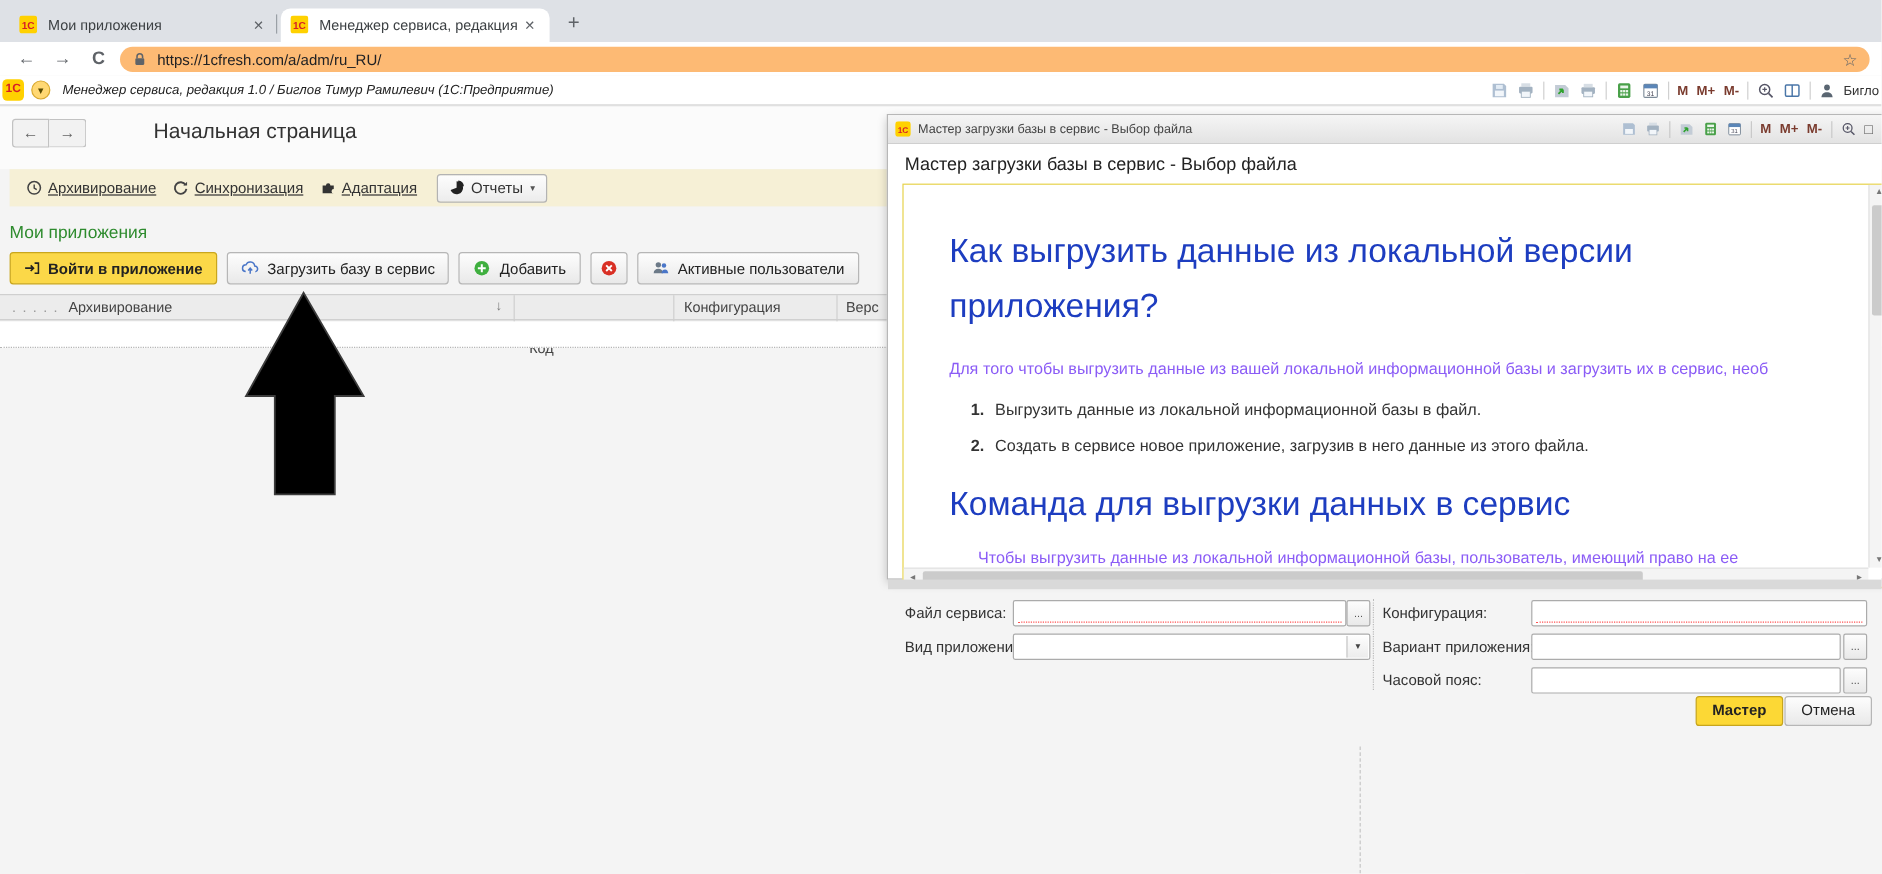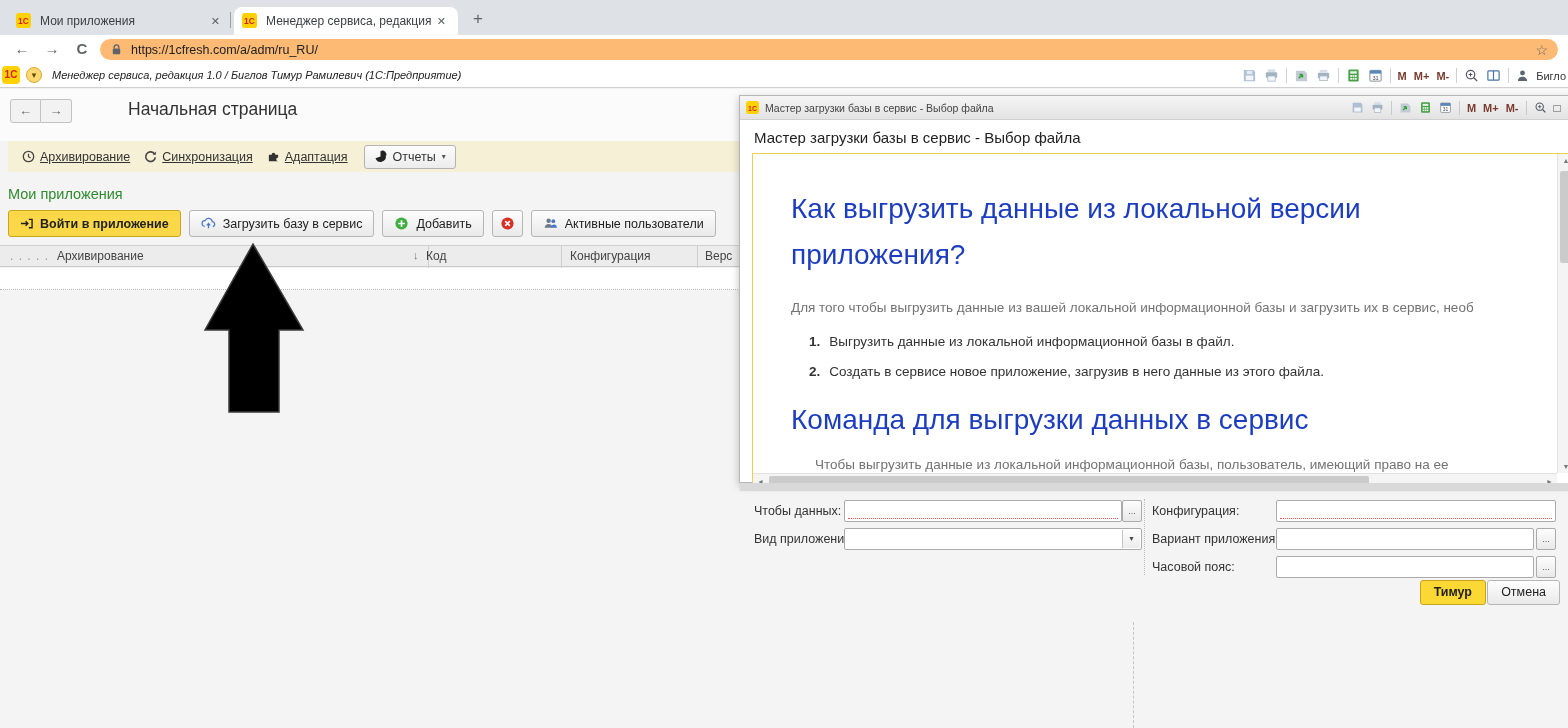--- a/index.html
+++ b/index.html
@@ -71,21 +71,21 @@
   .dlg-icons .sep { width:1px; height:14px; background:#c9c9c9; }
   .dlg-x { font-size:11px; color:#555; }
   .dlg-max { font-size:12px; color:#555; }
   .dlg-heading { position:absolute; left:14px; top:33px; font-size:15px; color:#222; }
 
   .docbox { position:absolute; left:12px; top:57px; width:822px; height:337px; border:1px solid #e7d34b; background:#fff; overflow:hidden; }
   .doc-inner { position:absolute; left:0; top:0; right:16px; bottom:16px; overflow:hidden; }
   .doc-h { font-size:28px; color:#1d3dc0; line-height:46px; }
   .doc-h.h1 { position:absolute; left:38px; top:32px; width:720px; }
   .doc-h.h2 { position:absolute; left:38px; top:243px; width:760px; white-space:nowrap; }
-  .doc-p { position:absolute; left:38px; font-size:13.5px; color:#737373; white-space:nowrap; }
+  .doc-p { position:absolute; left:38px; font-size:13.5px; color:#8b5cf6; white-space:nowrap; }
   .doc-p.p1 { top:146px; right:0; overflow:hidden; }
   .doc-p.p2 { top:303px; right:0; overflow:hidden;margin-left:24px; }
   .doc-li { position:absolute; left:56px; font-size:13.5px; color:#333; white-space:nowrap; }
   .doc-li .n { font-weight:bold; margin-right:9px; }
   .vscroll { position:absolute; right:0; top:0; bottom:16px; width:16px; background:#f4f4f4; border-left:1px solid #e2e2e2; }
   .vscroll .arr { position:absolute; left:0; width:16px; text-align:center; font-size:7px; color:#777; }
   .vscroll .thumb { position:absolute; left:2px; top:17px; width:12px; height:92px; background:#cbcbcb; border-radius:2px; }
   .hscroll { position:absolute; left:0; right:16px; bottom:0; height:16px; background:#f4f4f4; border-top:1px solid #e2e2e2; }
   .hscroll .arr { position:absolute; top:0; height:16px; line-height:16px; font-size:7px; color:#777; }
   .hscroll .thumb { position:absolute; left:16px; top:2px; width:600px; height:12px; background:#cbcbcb; border-radius:2px; }
@@ -328,21 +328,21 @@
           </span>
         <span>Активные пользователи</span>
       </div>
     </div>
 
     <div class="thead">
       <span class="c" style="left:10px; color:#999; letter-spacing:1px;">. . . . .</span>
       <span class="c" style="left:57px;">Архивирование</span>
       <span class="c" style="left:413px; color:#777; font-size:11px;">↓</span>
       <span class="vsep" style="left:428px;"></span>
-      <span class="c" style="left:426px;">Код</span>
+      <span class="c" style="left:441px;margin-top:34px;">Код</span>
       <span class="vsep" style="left:561px;"></span>
       <span class="c" style="left:570px;">Конфигурация</span>
       <span class="vsep" style="left:697px;"></span>
       <span class="c" style="left:705px;">Верс</span>
     </div>
     <div class="trow"></div>
 
     <svg class="annotation-arrow" width="102" height="172" viewBox="0 0 102 172">
       <polygon points="50,2 2,88 26,88 26,170 76,170 76,88 100,88" fill="#000" stroke="#3c3c3c" stroke-width="1.5"></polygon>
     </svg>
@@ -433,21 +433,21 @@
         <div class="thumb"></div>
         <span class="arr" style="bottom:3px;">▼</span>
       </div>
       <div class="hscroll">
         <span class="arr" style="left:4px;">◄</span>
         <div class="thumb"></div>
         <span class="arr" style="right:4px;">►</span>
       </div>
     </div>
 
-    <span class="fld-label" style="left:14px; top:408px;">Чтобы данных:</span>
+    <span class="fld-label" style="left:14px; top:408px;">Файл сервиса:</span>
     <div class="inp req" style="left:104px; top:404px; width:278px;"><input style=""></div>
     <div class="sq-btn" style="left:382px; top:404px;">...</div>
 
     <span class="fld-label" style="left:14px; top:436px;">Вид приложения:</span>
     <div class="inp" style="left:104px; top:432px; width:298px;">
       <input style="">
       <span class="combo-caret">▾</span>
     </div>
 
     <div class="form-divider"></div>
@@ -456,19 +456,19 @@
     <div class="inp req" style="left:536px; top:404px; width:280px;"><input style=""></div>
 
     <span class="fld-label" style="left:412px; top:436px;">Вариант приложения:</span>
     <div class="inp" style="left:536px; top:432px; width:258px;"><input style=""></div>
     <div class="sq-btn" style="left:796px; top:432px;">...</div>
 
     <span class="fld-label" style="left:412px; top:464px;">Часовой пояс:</span>
     <div class="inp" style="left:536px; top:460px; width:258px;"><input style=""></div>
     <div class="sq-btn" style="left:796px; top:460px;">...</div>
 
-    <div class="dlg-btn next">Тимур</div>
+    <div class="dlg-btn next">Мастер</div>
     <div class="dlg-btn cancel">Отмена</div>
 
     <div class="dlg-bottom-strip"></div>
   </div>
 
 </div>
 
 </body></html>

